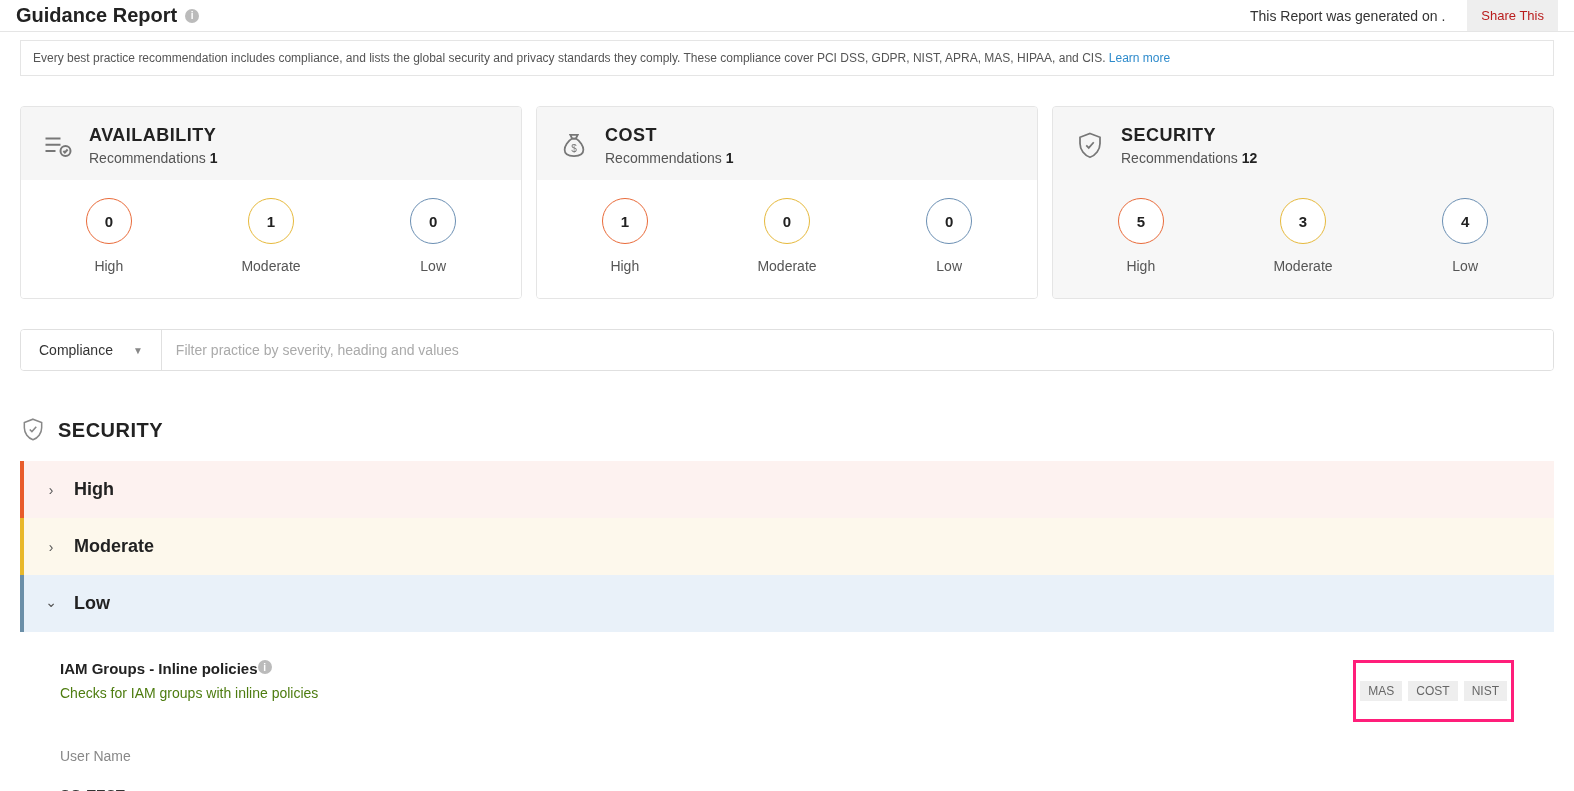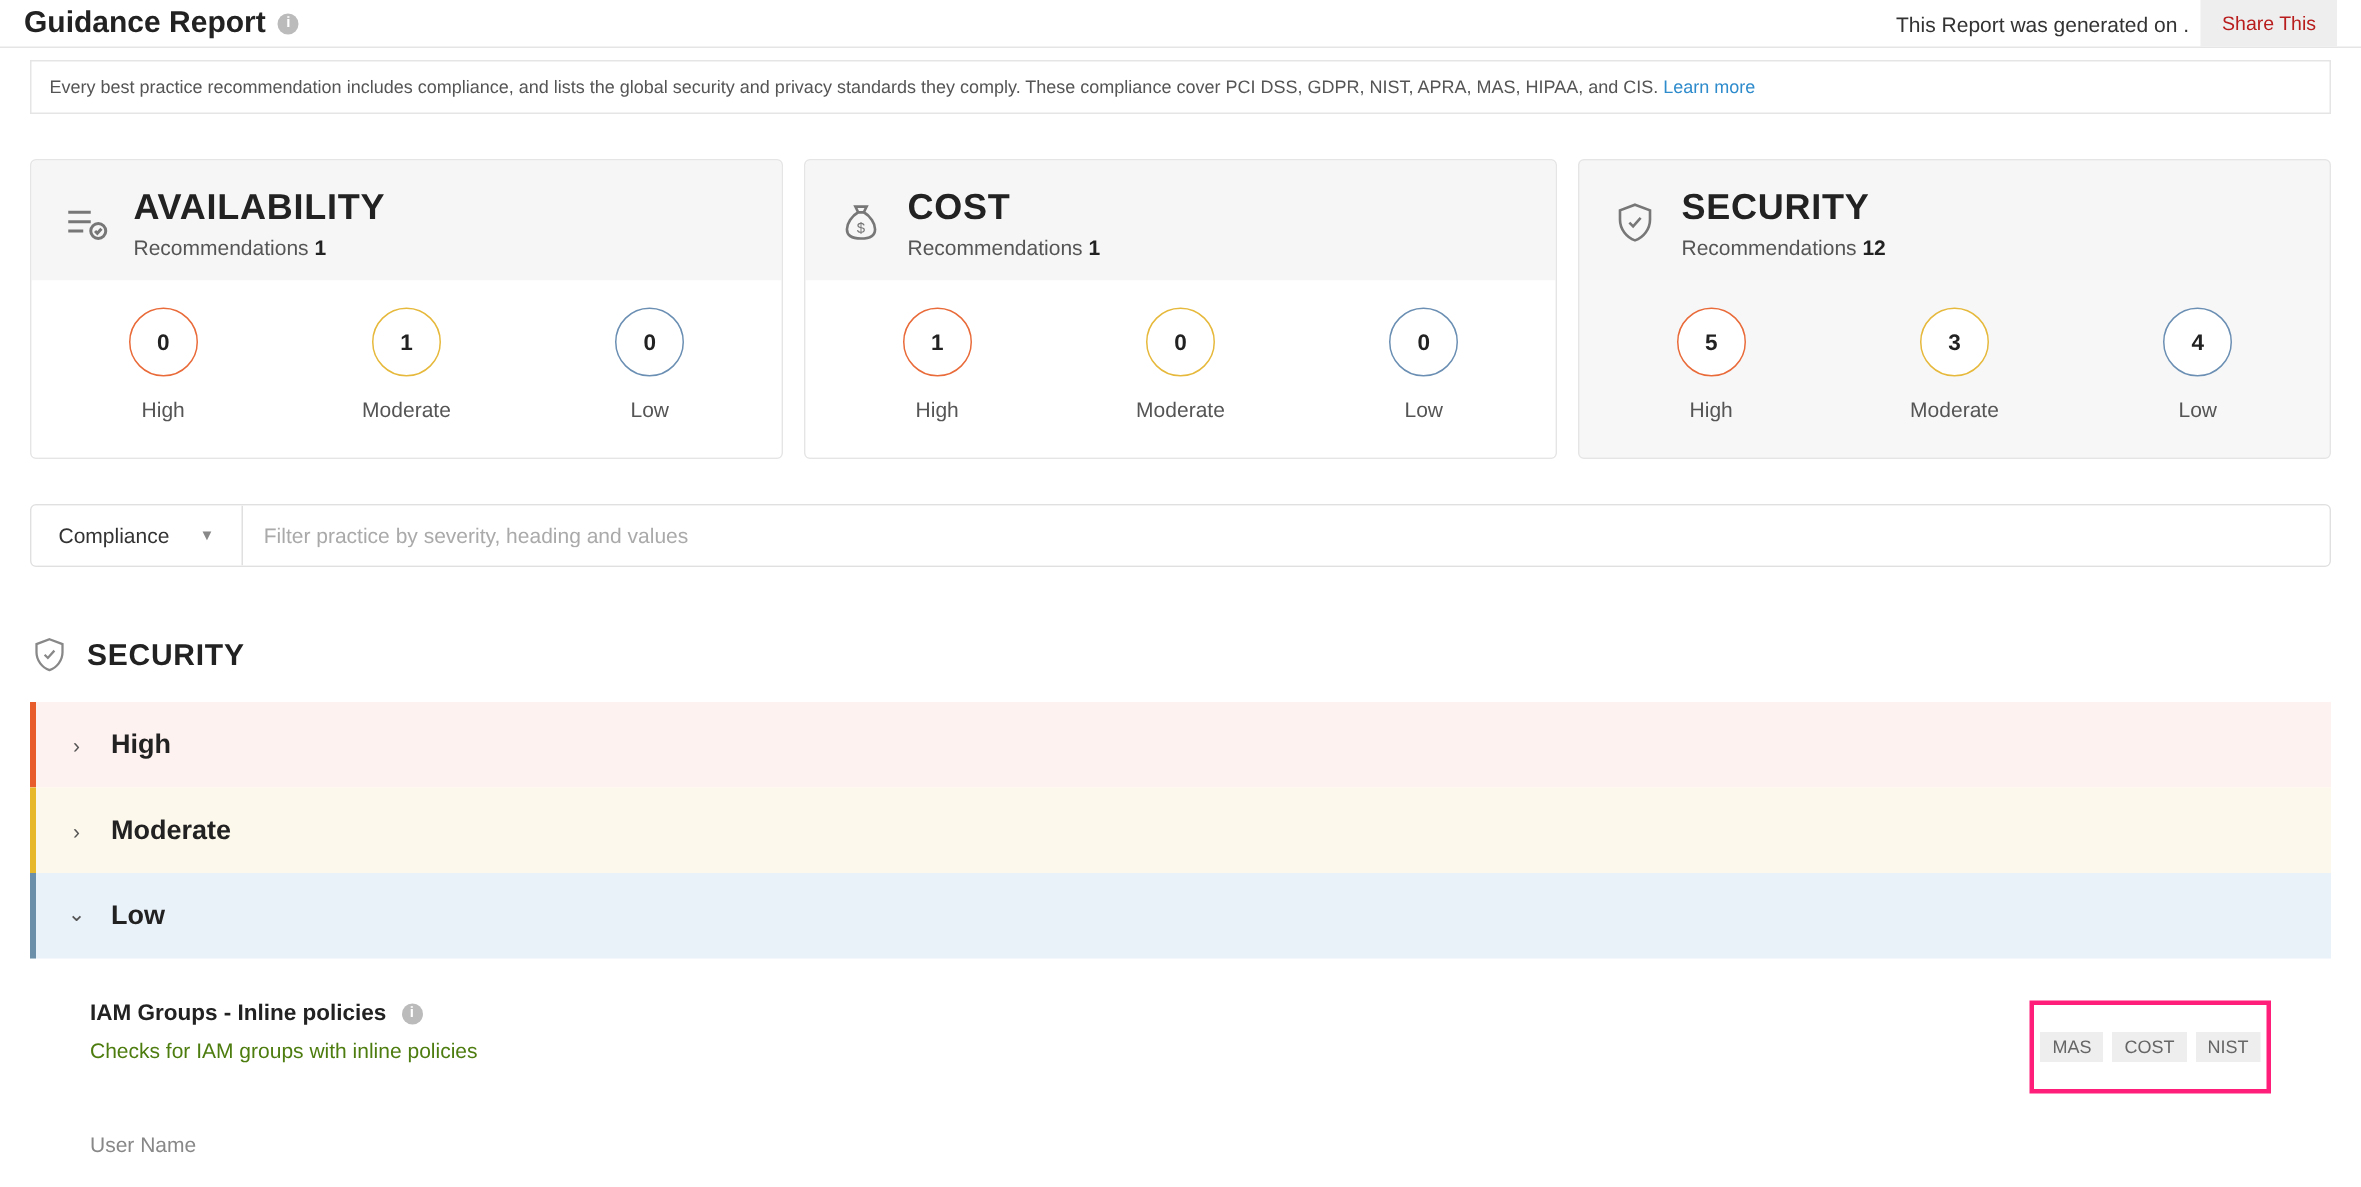--- a/index.html
+++ b/index.html
@@ -1,31 +1,31 @@
 <!DOCTYPE html>
 <html><head>
   <meta charset="utf-8">
   <style>
     * { margin: 0; padding: 0; box-sizing: border-box; }
     body { font-family: "Segoe UI", Arial, sans-serif; background: #fff; color: #2a2a2a; }
     .header { display: flex; justify-content: space-between; align-items: center; padding: 0 16px; border-bottom: 1px solid #e5e5e5; }
     .header-left { display: flex; align-items: center; gap: 8px; }
     .header-left h1 { font-size: 20px; font-weight: 700; color: #222; }
-    .header-right { display: flex; align-items: center; gap: 8px; }
+    .header-right { display: flex; align-items: center; gap: 22px; }
     .header-right .gen-text { font-size: 14px; color: #333; }
     .share-btn { background: #eee; border: none; padding: 8px 14px; font-size: 13px; cursor: pointer; color: #b91c1c; }
     .info-icon { width: 14px; height: 14px; display: inline-flex; align-items: center; justify-content: center; border-radius: 50%; background: #bbb; color: #fff; font-size: 10px; font-weight: bold; }
     .banner { margin: 8px 20px 0 20px; border: 1px solid #e5e5e5; padding: 10px 12px; font-size: 12px; background: #fff; color: #555; }
     .banner a { color: #2e8bcc; text-decoration: none; cursor: pointer; }
     .cards { display: flex; gap: 14px; margin: 30px 20px 0 20px; }
     .card { flex: 1; border: 1px solid #e5e5e5; border-radius: 4px; overflow: hidden; }
     .card.active { background: #f7f7f7; }
     .card-header { display: flex; align-items: center; padding: 18px 20px 14px 20px; background: #f6f6f6; gap: 14px; }
     .card-icon { width: 34px; height: 34px; display: flex; align-items: center; justify-content: center; color: #777; }
-    .card-title { font-size: 24px; font-weight: 800; letter-spacing: 0.5px; color: #222; }
+    .card-title { font-size: 18px; font-weight: 800; letter-spacing: 0.5px; color: #222; }
     .card-sub { font-size: 14px; color: #555; margin-top: 4px; }
     .card-sub b { font-weight: 700; color: #222; }
     .card-body { display: flex; justify-content: space-around; padding: 18px 10px 24px 10px; background: #fff; }
     .card.active .card-body { background: #f7f7f7; }
     .metric { display: flex; flex-direction: column; align-items: center; gap: 14px; }
     .circle { width: 46px; height: 46px; border-radius: 50%; display: flex; align-items: center; justify-content: center; font-weight: 700; font-size: 15px; color: #222; border: 1.5px solid; background: #fff; }
     .circle.high { border-color: #e96b3a; }
     .circle.moderate { border-color: #e6b93c; }
     .circle.low { border-color: #6b8fb3; }
     .metric-label { font-size: 14px; color: #555; }
@@ -38,21 +38,21 @@
     .section-title h2 { font-size: 20px; font-weight: 800; letter-spacing: 0.5px; color: #222; }
     .section-title .sec-icon { width: 26px; height: 26px; color: #888; }
     .sev-row { display: flex; align-items: center; gap: 16px; padding: 18px 18px 18px 0; margin: 0 20px; border-left: 4px solid; cursor: pointer; }
     .sev-row.high { background: #fdf2f0; border-left-color: #e85c2b; }
     .sev-row.moderate { background: #fdf8ec; border-left-color: #e8b82b; }
     .sev-row.low { background: #e9f1f9; border-left-color: #6b8fa8; }
     .sev-chevron { margin-left: 20px; width: 14px; text-align: center; color: #555; font-size: 14px; }
     .sev-label { font-size: 18px; font-weight: 700; color: #222; }
     .finding { margin: 28px 60px 0 60px; }
     .finding-header { display: flex; justify-content: space-between; align-items: flex-start; }
-    .finding-title-row { display: flex; align-items: center; gap: 10px; }
+    .finding-title-row { display: flex; }
     .finding-title { font-size: 15px; font-weight: 700; color: #222; }
     .finding-desc { font-size: 14px; color: #4d7c0f; margin-top: 8px; }
     .tags { display: flex; gap: 6px; border: 3px solid #ff1e7a; padding: 18px 4px; }
     .tag { background: #eee; padding: 3px 8px; font-size: 12px; color: #666; }
     .col-header { font-size: 14px; color: #888; margin-top: 26px; }
     .row-value { font-size: 15px; color: #333; margin-top: 22px; }
   </style>
 </head>
 <body>
 

